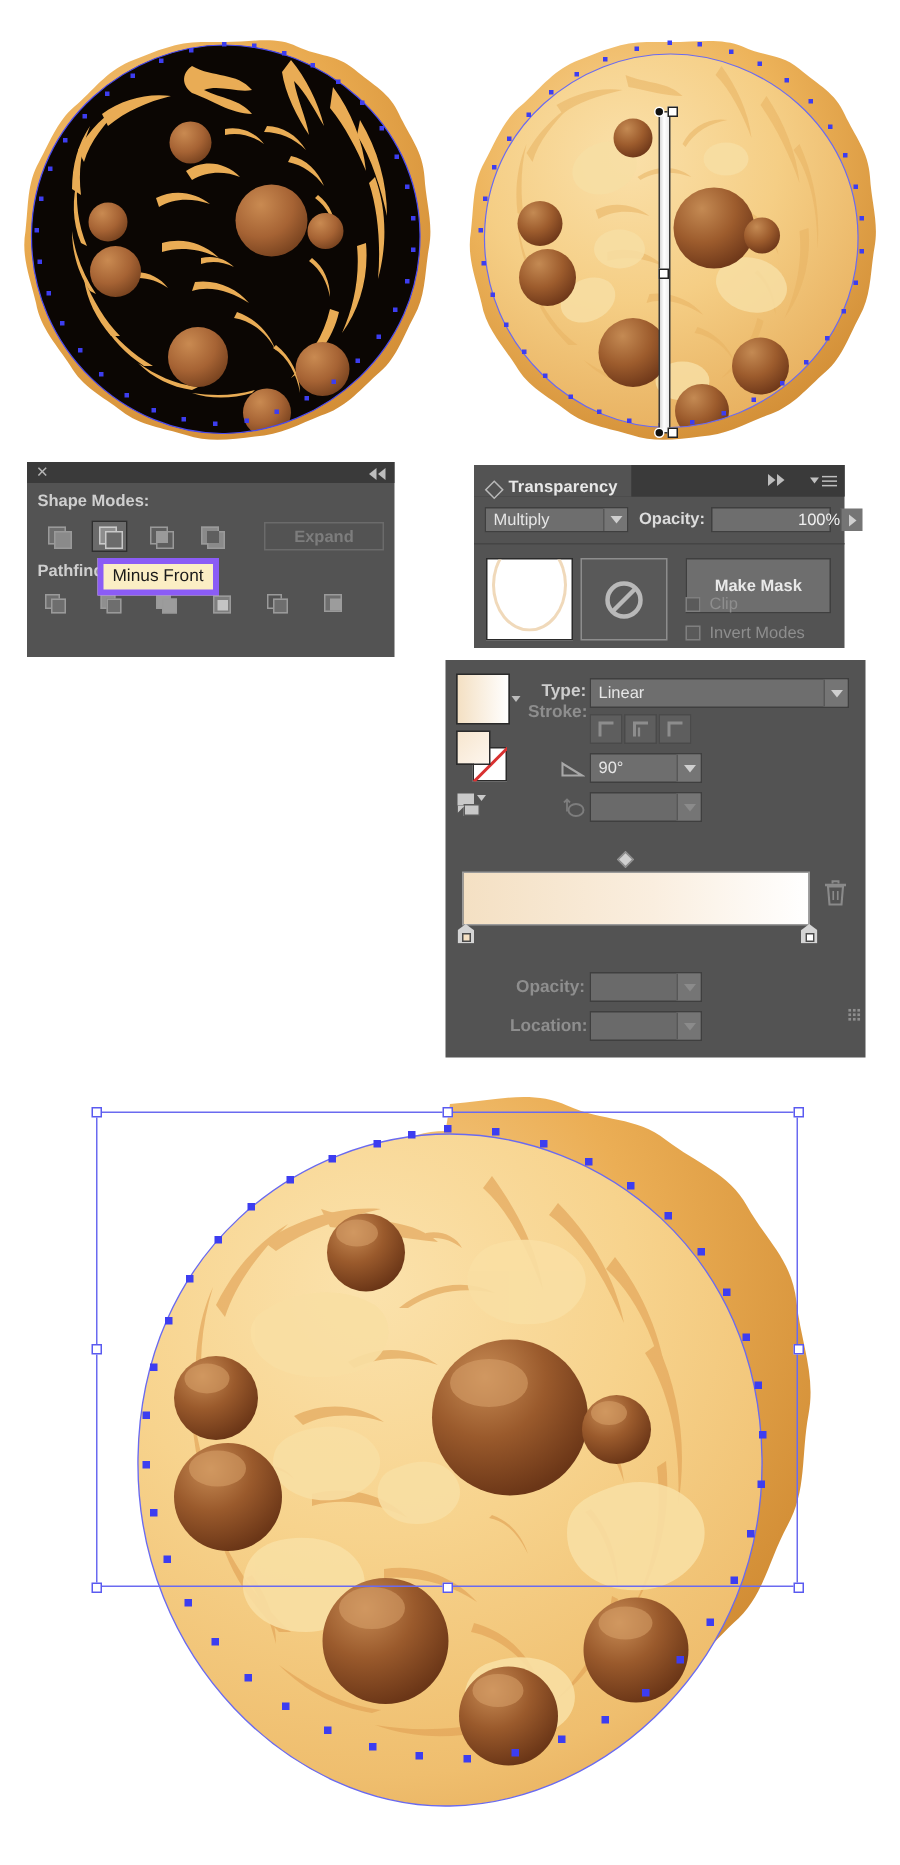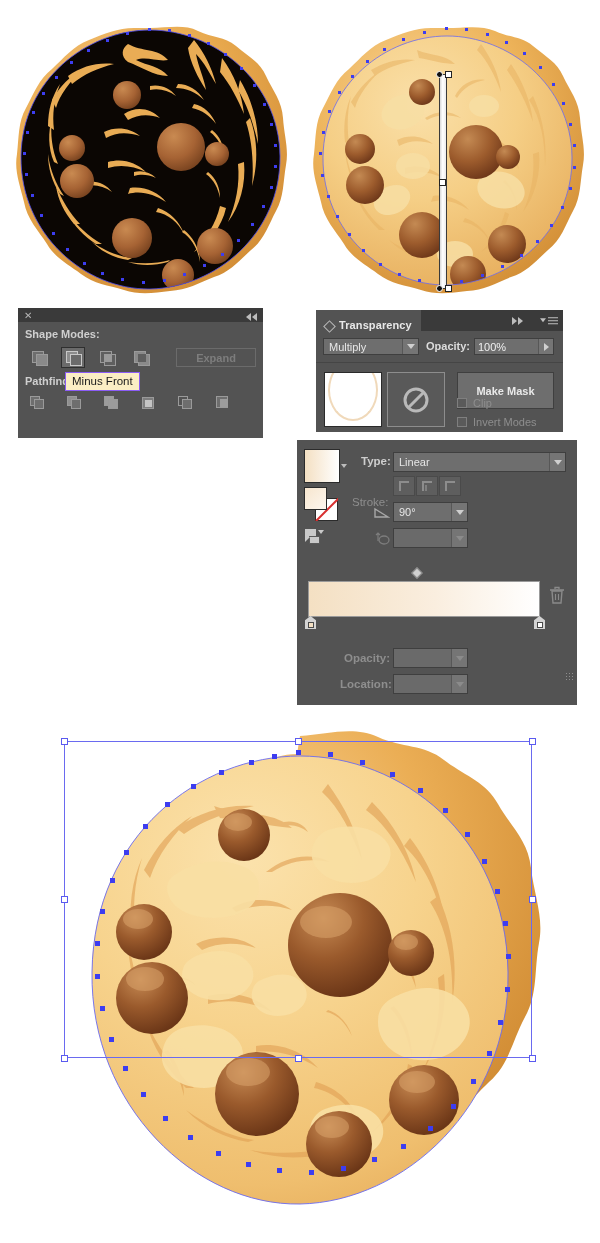--- a/index.html
+++ b/index.html
@@ -122,21 +122,21 @@
   .combo.disabled .arrowbox::after { border-top-color: #8b8b8b; }
 
   .field {
     background: #6e6e6e;
     border: 1px solid #3f3f3f;
     height: 17px;
     display: flex; align-items: center;
     color: #efefef; font-size: 11px;
     box-sizing: border-box;
   }
-  .field .txt { padding-left: 3px; flex: 1; }
+  .field .txt { padding-left: 17px; flex: 1; margin-left: 40px; }
   .field .spin {
     width: 14px; height: 100%;
     border-left: 1px solid #575757;
     background: #757575;
     display: flex; align-items: center; justify-content: center;
     flex: none;
   }
   .field .spin::after {
     content: "";
     width: 0; height: 0;
@@ -165,21 +165,21 @@
   }
   .pf-btn.sel { background: #6b6b6b; border: 1px solid #2f2f2f; }
   .sq { position: absolute; box-sizing: border-box; }
 
   .tooltip {
     position: absolute;
     background: #fbeec4;
     color: #1a1a1a;
     font-size: 11.5px;
     padding: 2px 6px 3px 6px;
-    border: 1px solid #8b5cf6;
+    border: 4px solid #8b5cf6;
     white-space: nowrap;
     z-index: 50;
   }
 
   .checkbox {
     width: 10px; height: 10px;
     border: 1px solid #7f7f7f;
     background: #5a5a5a;
     box-sizing: border-box;
     flex: none;
@@ -670,21 +670,21 @@
       <div style="position:absolute; left:13px; top:1px; width:0; height:0;
                   border-left:3px solid transparent; border-right:3px solid transparent; border-top:4px solid #c9c9c9;"></div>
     </div>
 
     <div class="lbl" style="position:absolute; left:64px; top:15px; font-weight:bold; color:#cdcdcd; font-size:11.5px;">Type:</div>
     <div class="combo" style="position:absolute; left:96px; top:12px; width:173px; height:20px;">
       <span class="txt">Linear</span>
       <span class="arrowbox"></span>
     </div>
 
-    <div class="lbl-dim" style="position:absolute; left:55px; top:56px; font-weight:normal; font-size:11.5px;">Stroke:</div>
+    <div class="lbl-dim" style="position:absolute; left:55px; top:29px; font-weight:bold; font-size:11.5px;">Stroke:</div>
     <div style="position:absolute; left:96px; top:36px; display:flex; gap:1px;">
       <div class="btn" style="width:22px; height:20px; background:#5e5e5e; border-color:#4a4a4a;">
         <svg width="13" height="13" viewBox="0 0 13 13">
             <path d="M2 11 L2 2 L11 2" fill="none" stroke="#8d8d8d" stroke-width="2"></path>
           </svg>
       </div>
       <div class="btn" style="width:22px; height:20px; background:#5e5e5e; border-color:#4a4a4a;">
         <svg width="13" height="13" viewBox="0 0 13 13">
             <path d="M2 11 L2 2 L11 2" fill="none" stroke="#8d8d8d" stroke-width="2"></path>
             <path d="M5 11 L5 5" fill="none" stroke="#8d8d8d" stroke-width="1.5"></path>

